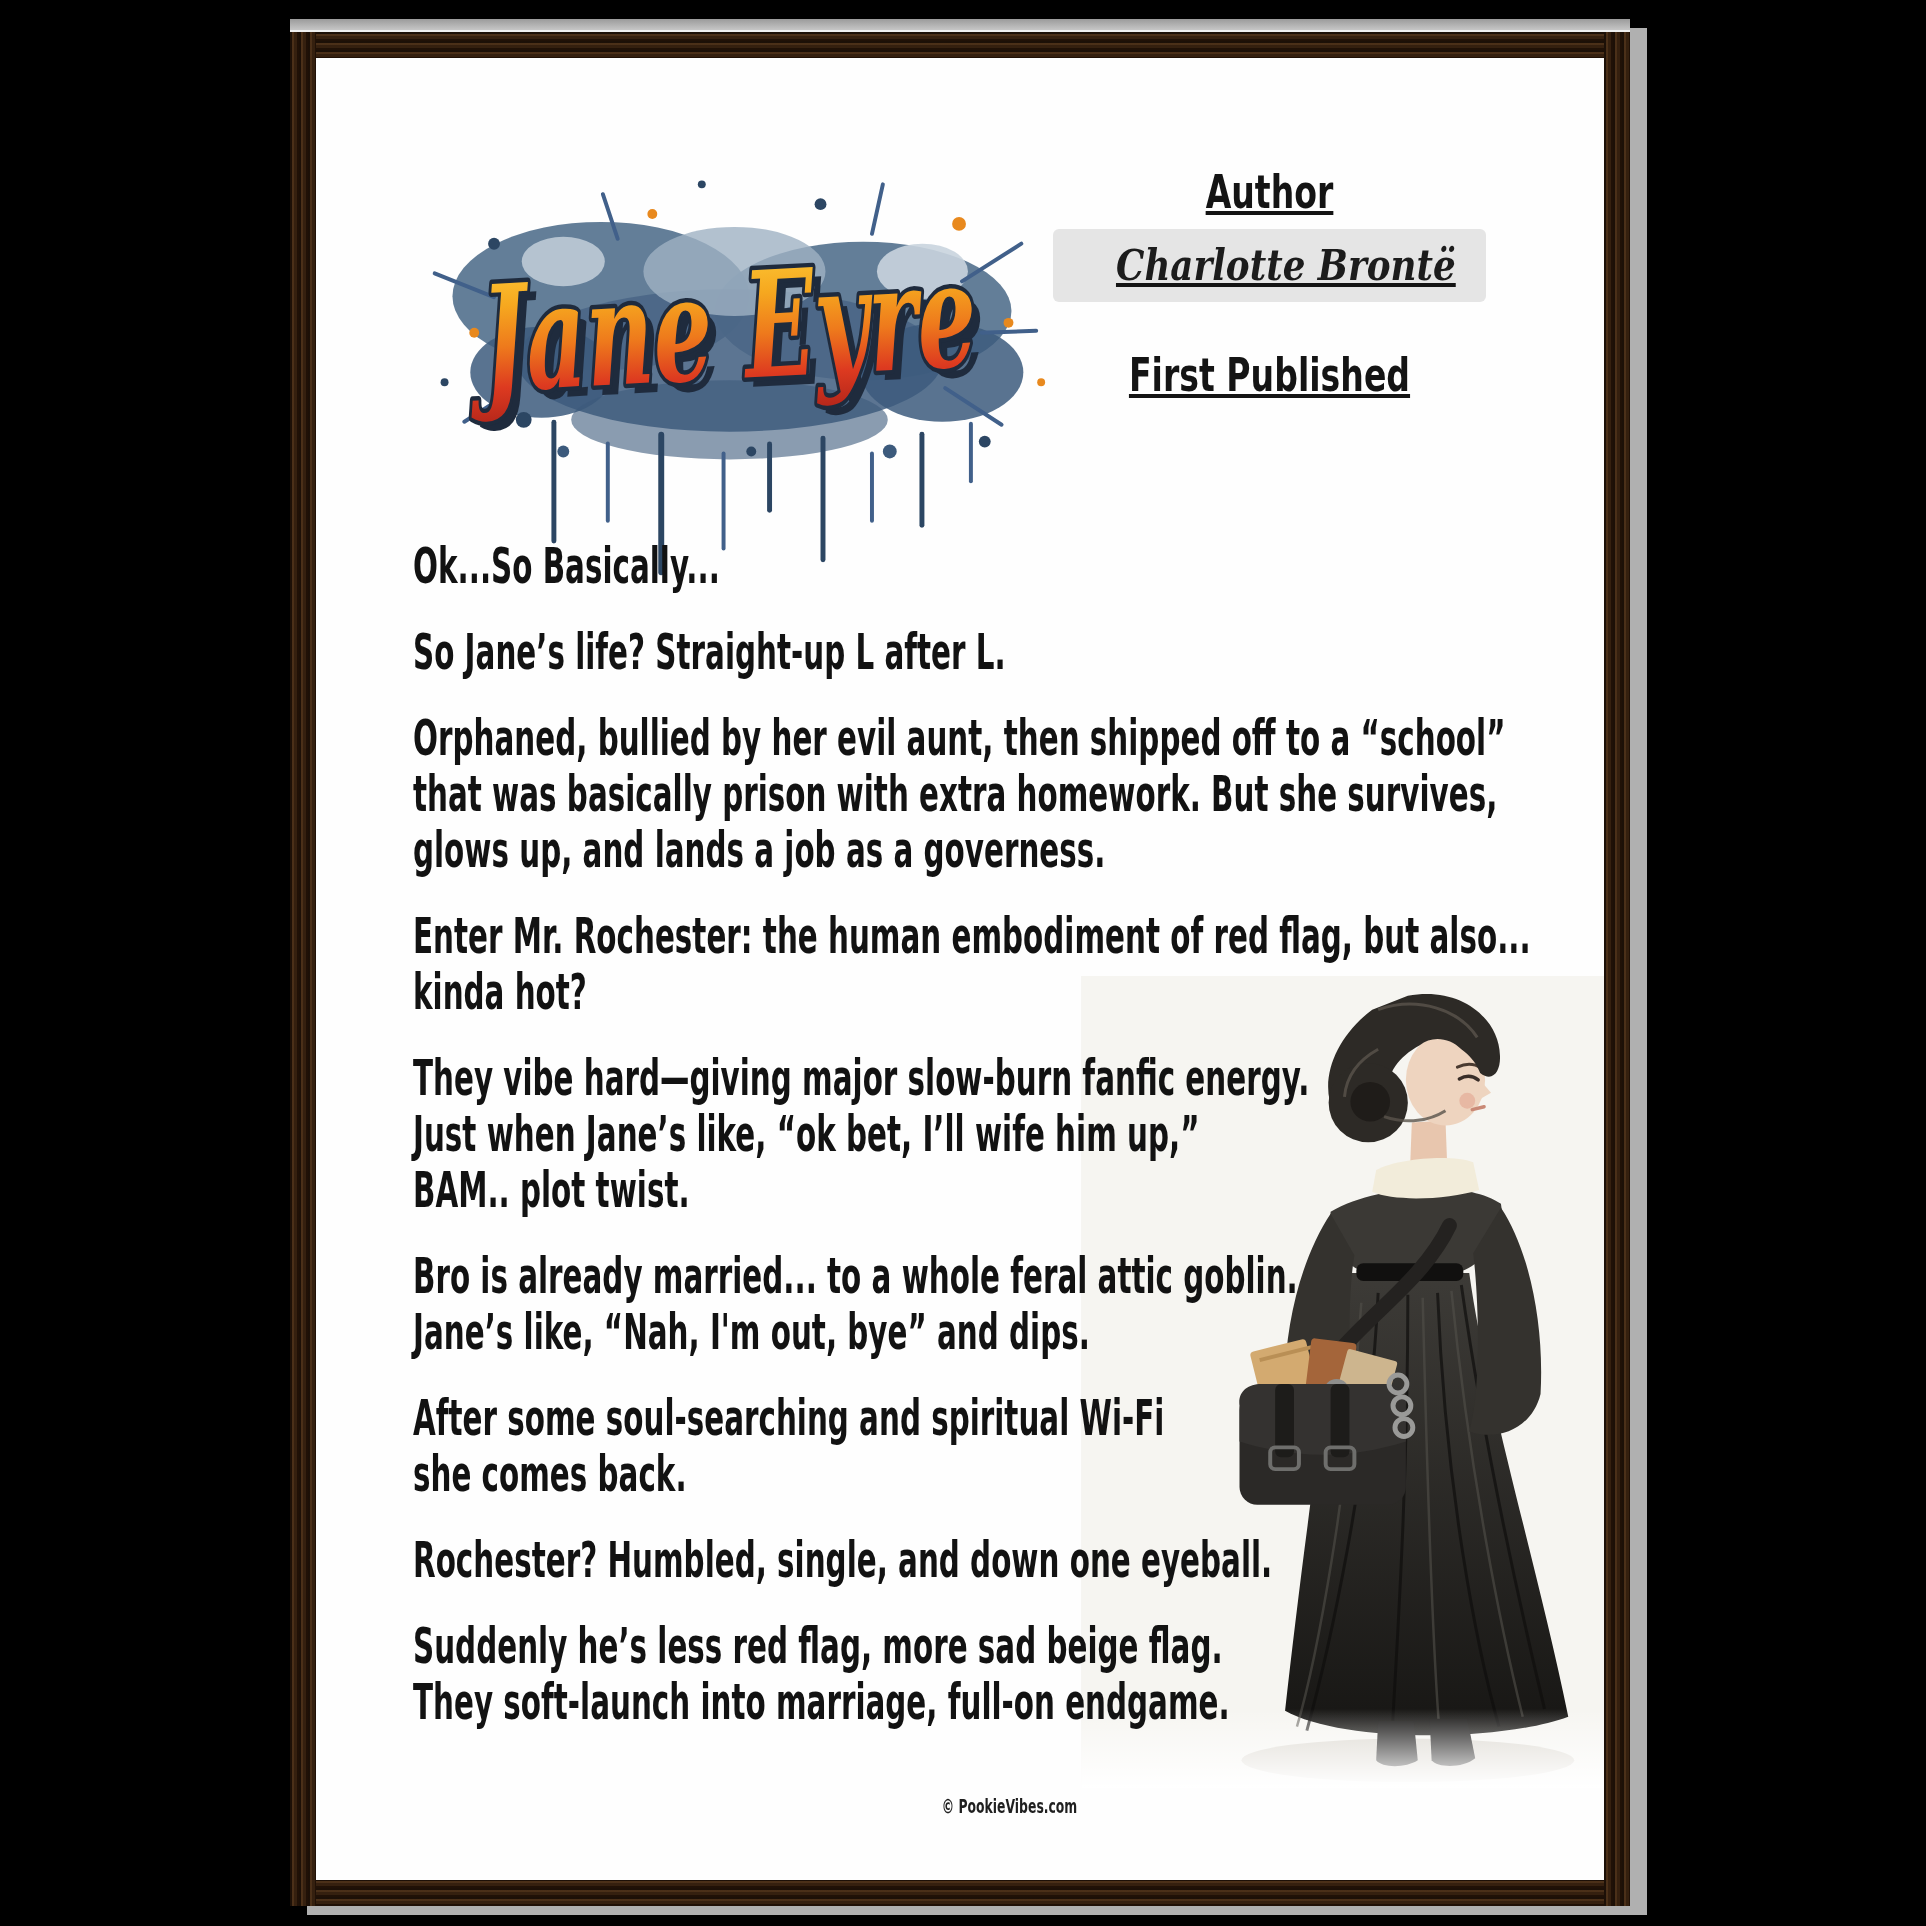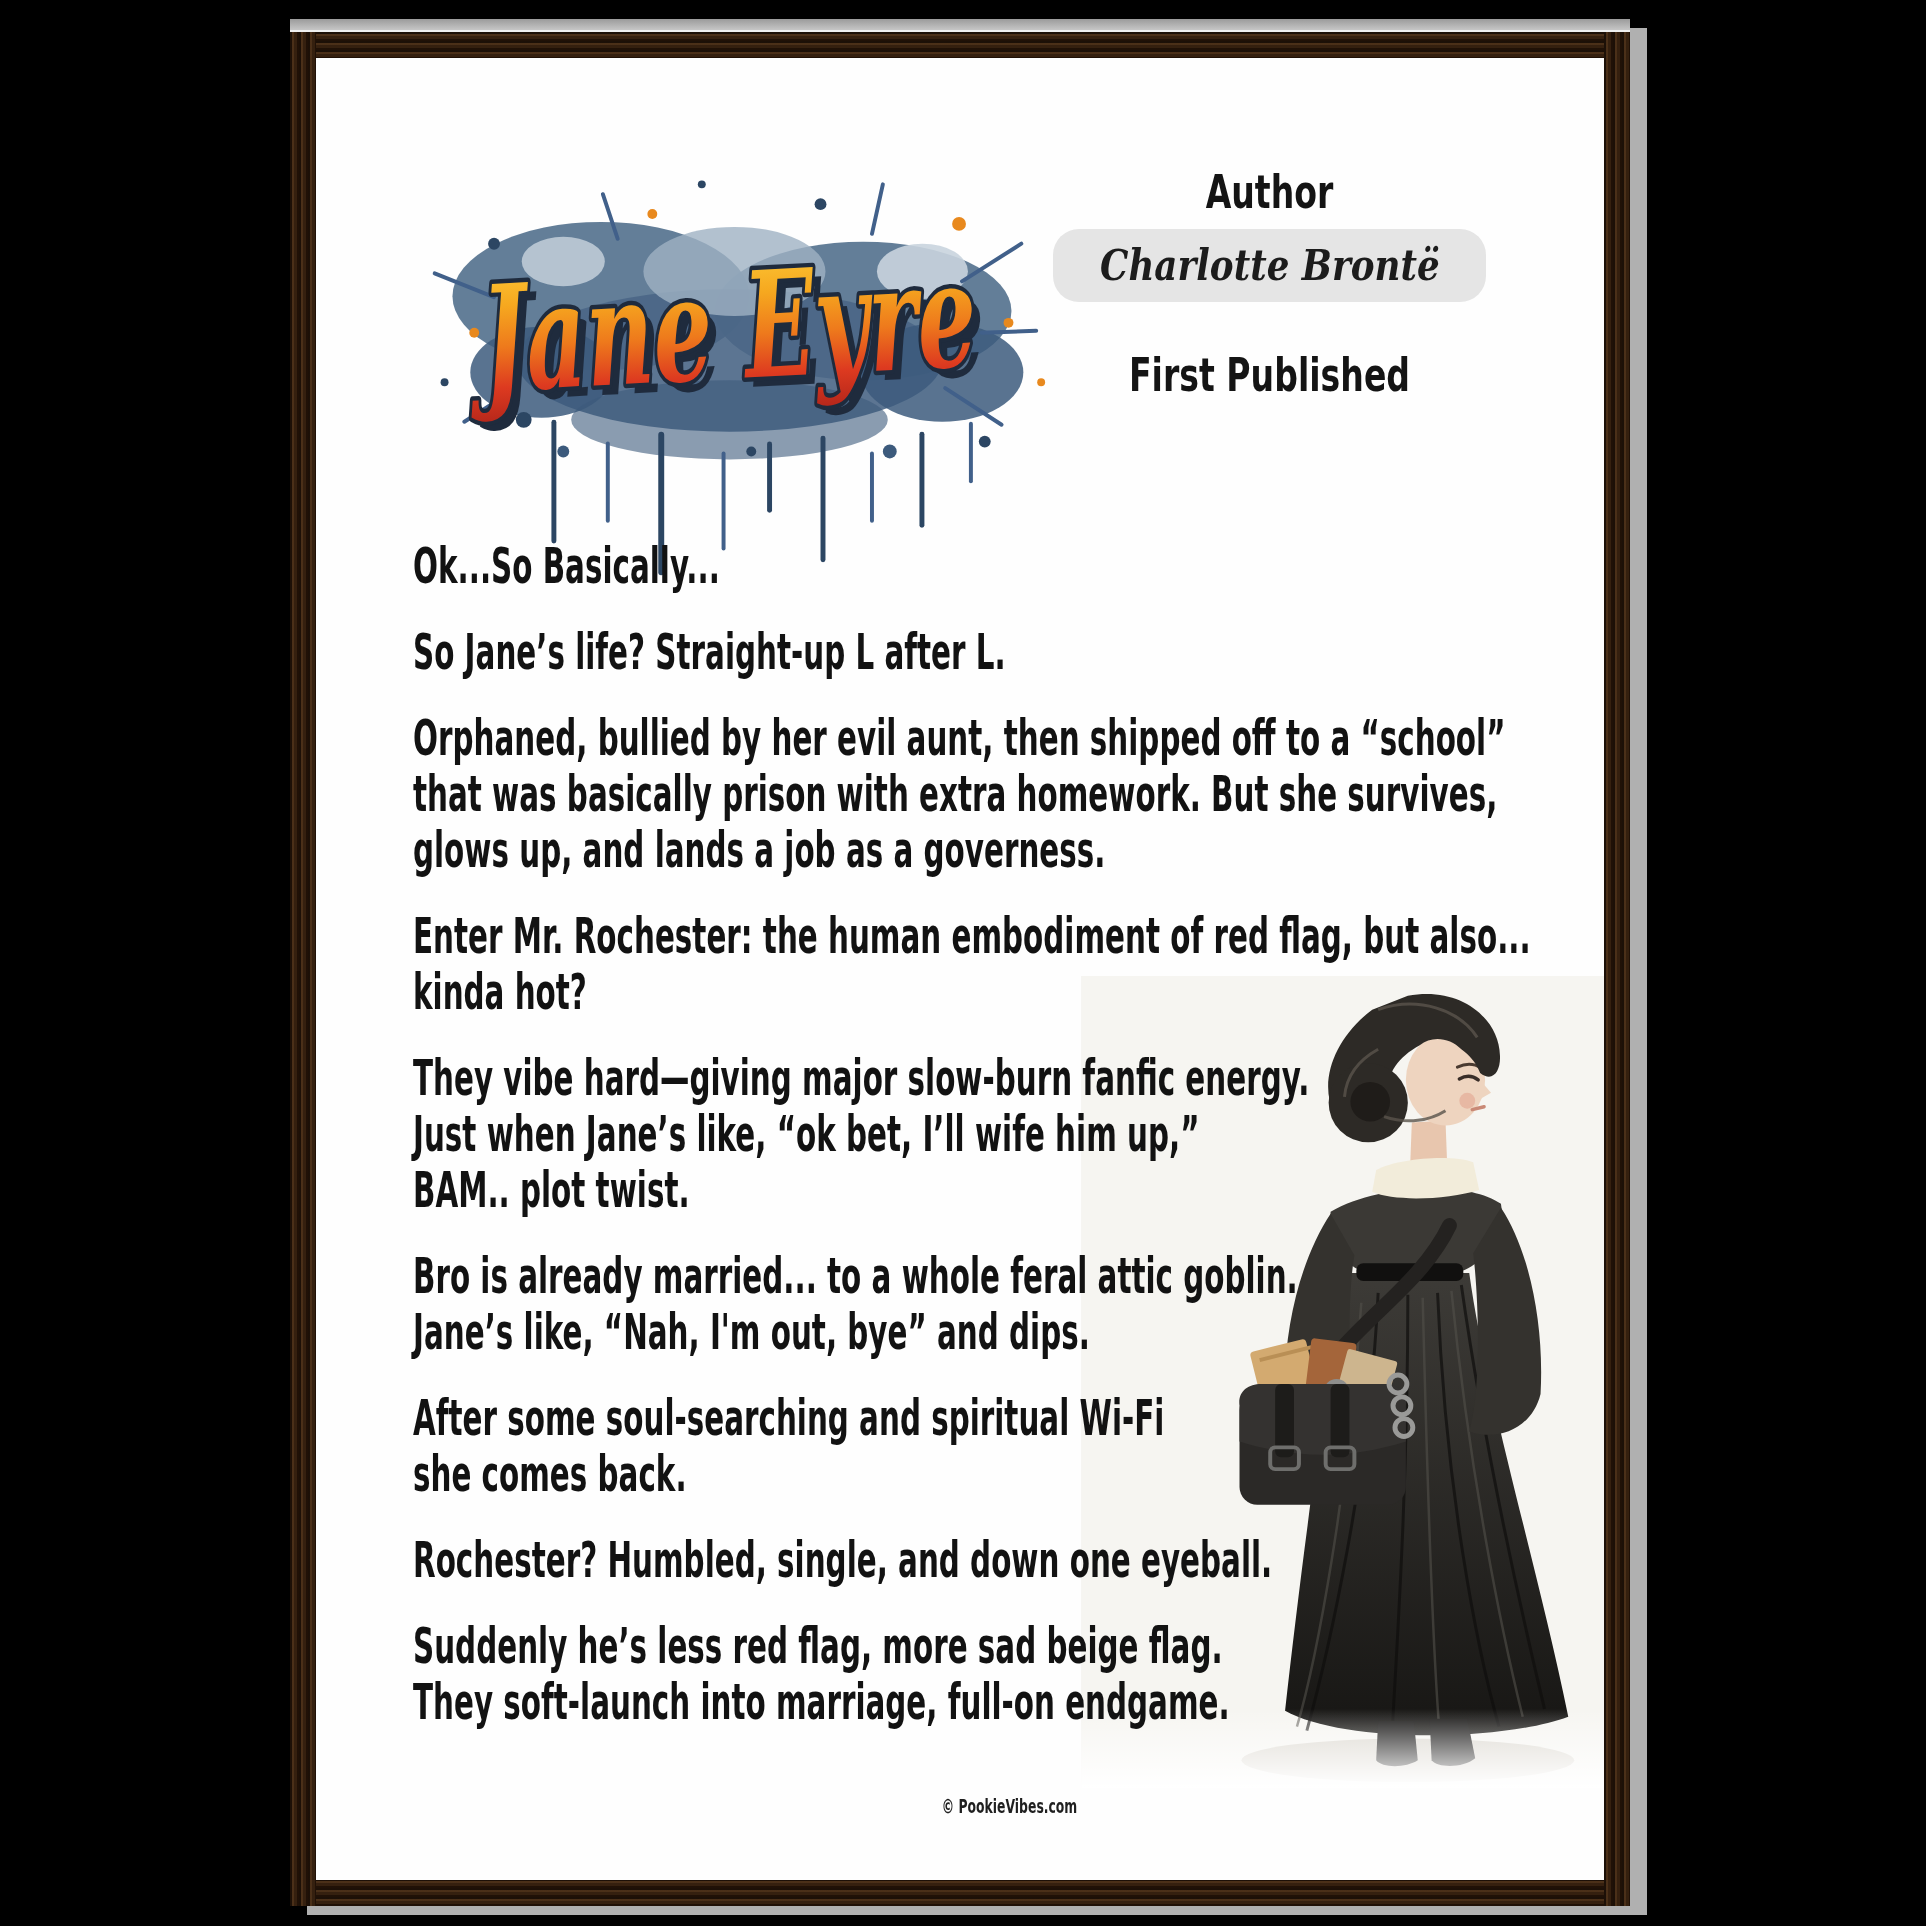--- a/index.html
+++ b/index.html
@@ -27,26 +27,26 @@
   
   .poster{position:absolute;left:26px;top:39px;width:1288px;height:1822px;
           background:#fefefe;overflow:hidden;}
 
   
   .logo{position:absolute;left:87px;top:65px;width:653px;height:465px;z-index:2;}
   .logo svg{width:100%;height:100%;}
 
   
   .meta{position:absolute;left:737px;top:111px;width:433px;text-align:center;
-        color:#141414;z-index:2;}
+        color:#141414;z-index:2;text-decoration:underline;}
   .meta-label{font-size:46px;font-weight:bold;line-height:46px;
         transform:scaleX(.72);letter-spacing:0;}
   .meta-label.second{margin-top:50px;}
-  .pill{margin:14px auto 0;width:433px;height:73px;border-radius:26px;
-        background:#e5e5e5;display:flex;align-items:center;justify-content:center;}
+  .pill{margin:14px auto 0;width:433px;height:73px;border-radius:6px;
+        background:#e5e5e5;display:flex;align-items:center;justify-content:flex-end;}
   .pill-text{font-family:"DejaVu Serif", serif;font-style:italic;font-weight:600;
         font-size:42px;color:#1c1c1c;transform:scaleX(.85);}
 
   
   .summary{position:absolute;left:97px;top:481px;z-index:3;color:#121212;
         font-weight:bold;font-size:49px;line-height:56px;
         transform:scaleX(.60);transform-origin:0 0;}
   .summary p{margin:0 0 30px 0;}
   .summary span{display:block;white-space:nowrap;}
 

